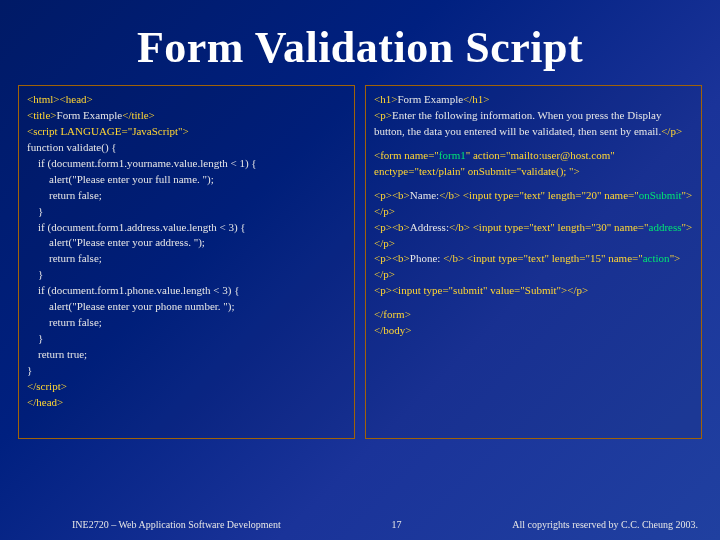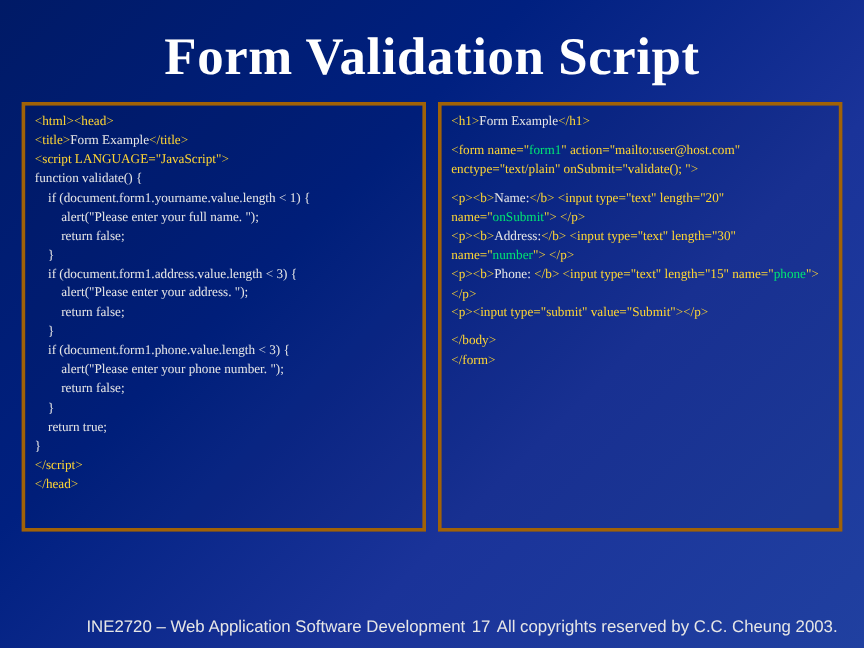--- a/index.html
+++ b/index.html
@@ -1,24 +1,24 @@
 <!DOCTYPE html>
 <html><head>
 <meta charset="utf-8">
 <style>
 html,body{margin:0;padding:0}
 body{width:720px;height:540px;background:linear-gradient(135deg,#001a66 0%,#002080 35%,#1a3399 65%,#2040a0 100%);font-family:Verdana,Geneva,sans-serif;overflow:hidden;position:relative}
 .title{font-family:"Times New Roman",Times,serif;font-size:44px;font-weight:700;color:#fff;text-align:center;padding:22px 15px 12px;letter-spacing:.5px}
 .cols{display:flex;gap:10px;padding:0 18px}
-.code{flex:1;border:3px solid #a16207;background:rgba(0,0,0,.05);padding:6px 8px;font-family:"Comic Sans MS","Segoe Script",cursive;font-size:11px;line-height:1.45;color:#e6e6e6;min-height:340px}
+.code{flex:1;border:1px solid #a16207;background:rgba(0,0,0,.05);padding:6px 8px;font-family:"Comic Sans MS","Segoe Script",cursive;font-size:11px;line-height:1.45;color:#e6e6e6;min-height:340px}
 .tag{color:#ffd633}
 .attr{color:#00e673}
 .txt{color:#e6e6e6}
 .pre{white-space:pre}
-.footer{position:absolute;bottom:10px;left:0;right:0;display:flex;justify-content:space-between;align-items:center;padding:0 22px;font-family:Liberation Sans, sans-serif;font-size:14px;color:#e6e6e6}
+.footer{position:absolute;bottom:10px;left:0;right:0;display:flex;justify-content:space-between;align-items:center;padding:0 22px;font-family:Liberation Serif, serif;font-size:10px;color:#e6e6e6}
 .footer .c{flex:0 0 auto}
 .footer .l{text-align:left;padding-left:50px}
 .footer .m{text-align:center}
 .footer .r{text-align:right}
 </style>
 </head>
 <body>
 
 <div class="title">Form Validation Script</div>
 
@@ -39,30 +39,31 @@
 <span class="txt">        alert("Please enter your phone number. ");</span>
 <span class="txt">        return false;</span>
 <span class="txt">    }</span>
 <span class="txt">    return true;</span>
 <span class="txt">}</span>
 <span class="tag">&lt;/script&gt;</span>
 <span class="tag">&lt;/head&gt;</span></div>
 
   <div class="code">
 <div><span class="tag">&lt;h1&gt;</span><span class="txt">Form Example</span><span class="tag">&lt;/h1&gt;</span></div>
+<div><span class="tag">&lt;p&gt;</span><span class="txt">Enter the following information. When you press the Display button, the data you entered will be validated, then sent by email.</span><span class="tag">&lt;/p&gt;</span></div>
 <div style="height:8px"></div>
 <div><span class="tag">&lt;form name="</span><span class="attr">form1</span><span class="tag">" action="mailto:user@host.com" enctype="text/plain" onSubmit="validate(); "&gt;</span></div>
 <div style="height:8px"></div>
 <div><span class="tag">&lt;p&gt;&lt;b&gt;</span><span class="txt">Name:</span><span class="tag">&lt;/b&gt; &lt;input type="text" length="20" name="</span><span class="attr">onSubmit</span><span class="tag">"&gt; &lt;/p&gt;</span></div>
-<div><span class="tag">&lt;p&gt;&lt;b&gt;</span><span class="txt">Address:</span><span class="tag">&lt;/b&gt; &lt;input type="text" length="30" name="</span><span class="attr">number</span><span class="tag">"&gt; &lt;/p&gt;</span></div>
-<div><span class="tag">&lt;p&gt;&lt;b&gt;</span><span class="txt">Phone: </span><span class="tag">&lt;/b&gt; &lt;input type="text" length="15" name="</span><span class="attr">phone</span><span class="tag">"&gt; &lt;/p&gt;</span></div>
+<div><span class="tag">&lt;p&gt;&lt;b&gt;</span><span class="txt">Address:</span><span class="tag">&lt;/b&gt; &lt;input type="text" length="30" name="</span><span class="attr">address</span><span class="tag">"&gt; &lt;/p&gt;</span></div>
+<div><span class="tag">&lt;p&gt;&lt;b&gt;</span><span class="txt">Phone: </span><span class="tag">&lt;/b&gt; &lt;input type="text" length="15" name="</span><span class="attr">action</span><span class="tag">"&gt; &lt;/p&gt;</span></div>
 <div><span class="tag">&lt;p&gt;&lt;input type="submit" value="Submit"&gt;&lt;/p&gt;</span></div>
 <div style="height:8px"></div>
+<div><span class="tag">&lt;/form&gt;</span></div>
 <div><span class="tag">&lt;/body&gt;</span></div>
-<div><span class="tag">&lt;/form&gt;</span></div>
     </div>
 </div>
 
 <div class="footer">
   <span class="c l">INE2720 – Web Application Software Development</span>
   <span class="c m">17</span>
   <span class="c r">All copyrights reserved by C.C. Cheung 2003.</span>
 </div>
 
 </body></html>

